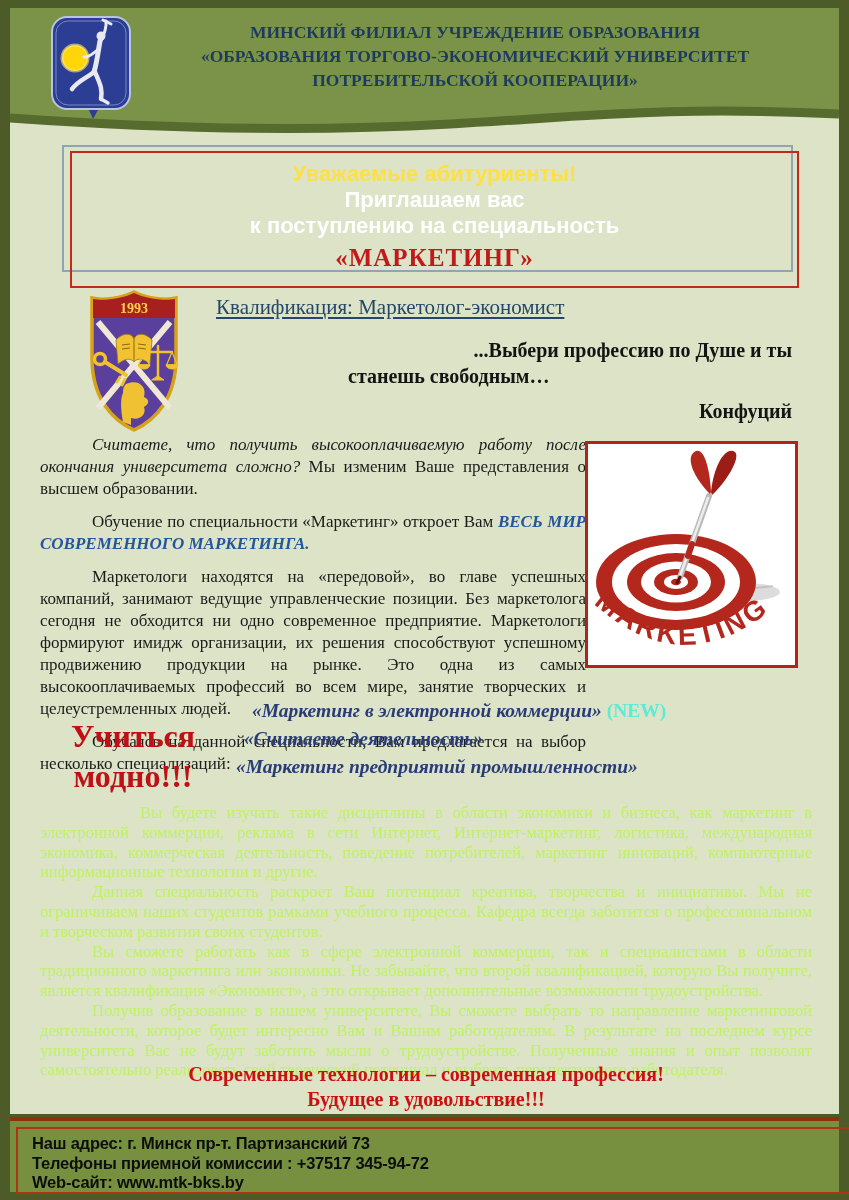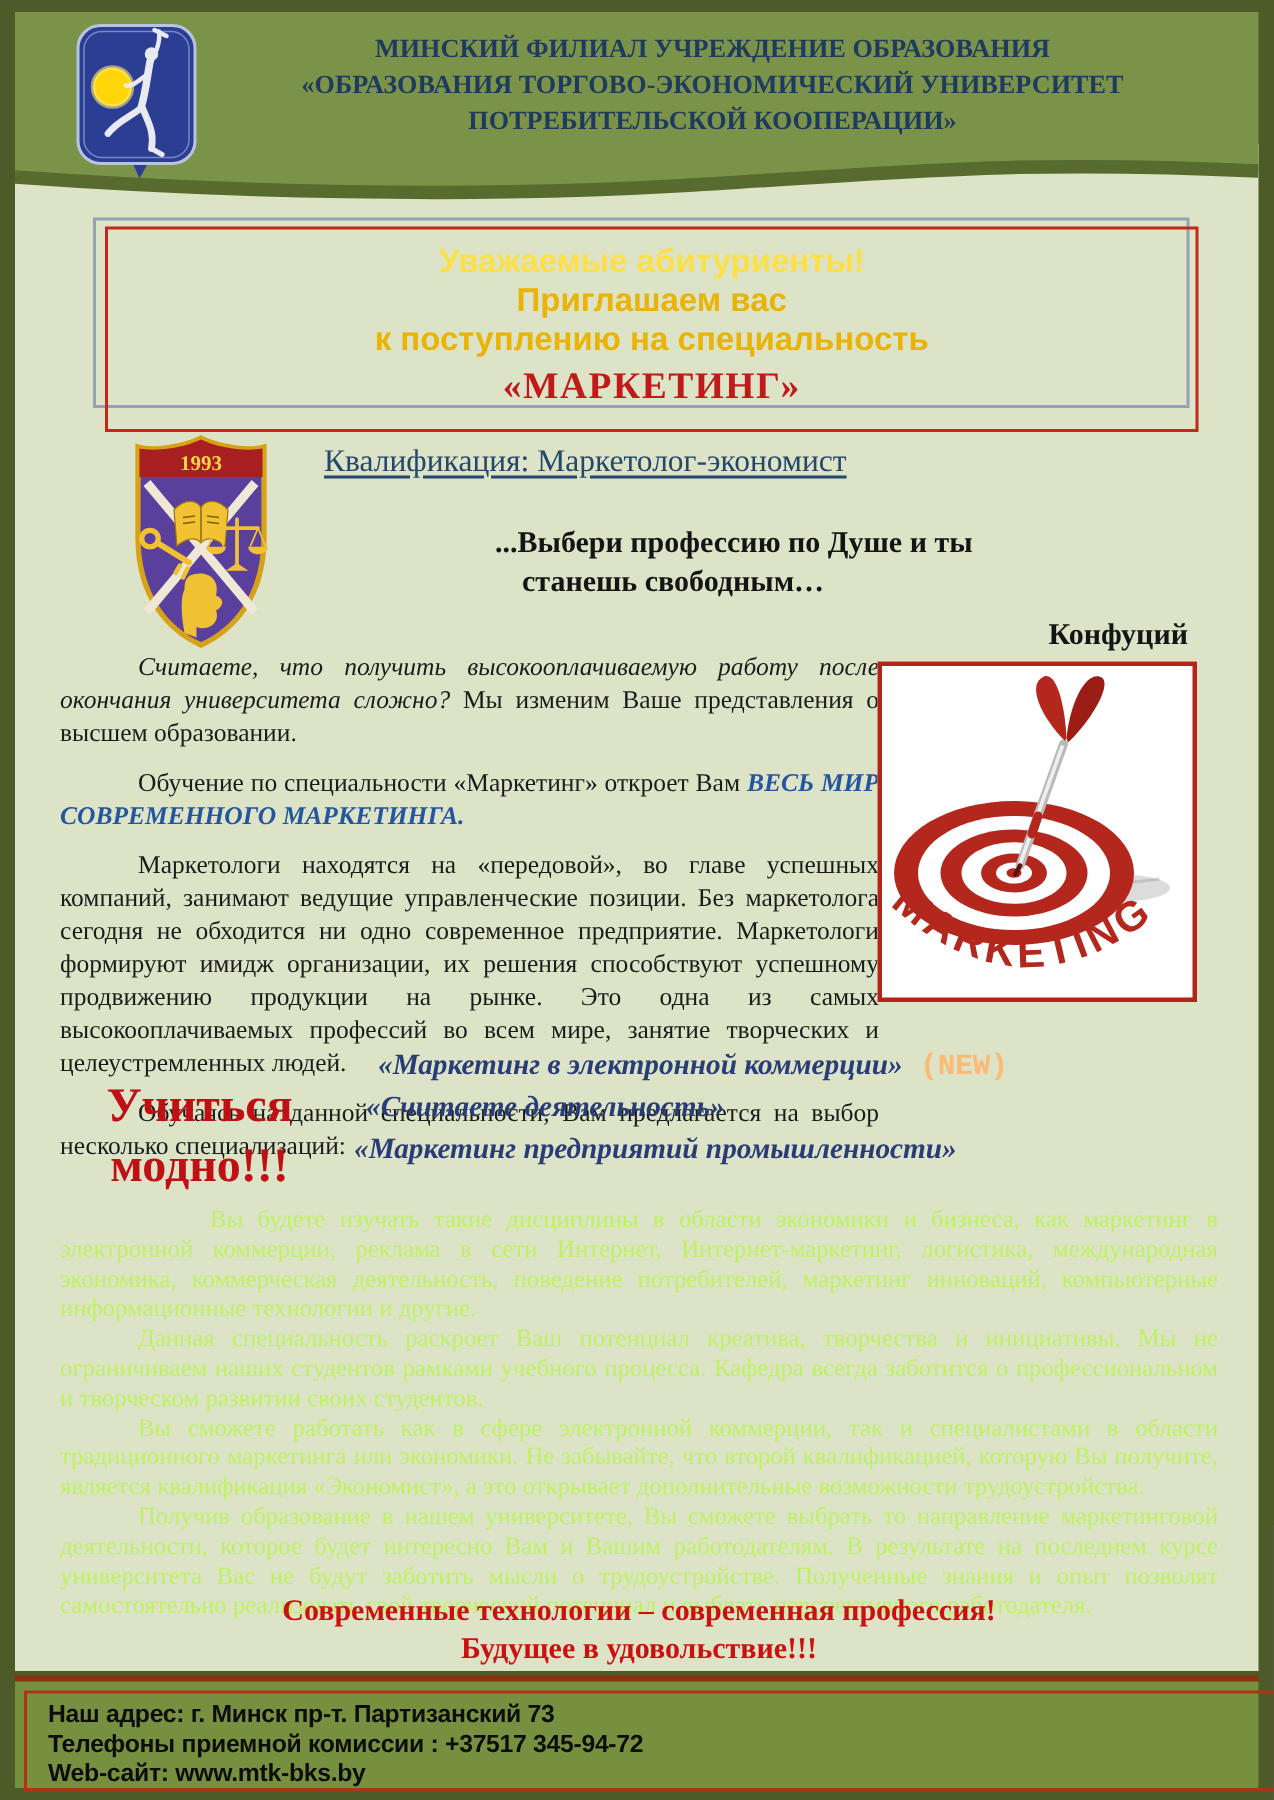--- a/index.html
+++ b/index.html
@@ -21,51 +21,51 @@
   .header-title {
     position:absolute; left:150px; top:20px; width:650px; text-align:center;
     color:#1e3a5e; font-weight:bold; font-size:17.5px; line-height:24px;
     font-family:"Liberation Serif", serif;
   }
 
   
   .ann-gray { position:absolute; left:62px; top:145px; width:727px; height:123px; border:2px solid #93a3b5; }
   .ann-red  { position:absolute; left:70px; top:151px; width:725px; height:126px; border:2px solid #c3291b; text-align:center; padding-top:7px; box-sizing:content-box; }
   .ann-l1 { font-family:"Liberation Sans", sans-serif; font-weight:bold; font-size:22px; line-height:27px; color:#fde047; }
-  .ann-l2, .ann-l3 { font-family:"Liberation Sans", sans-serif; font-weight:bold; font-size:22px; line-height:26px; color:#eab308; }
+  .ann-l2, .ann-l3 { font-family:"Liberation Sans", sans-serif; font-weight:bold; font-size:22px; line-height:26px; color:#ffffff; }
   .ann-l4 { font-family:"Liberation Serif", serif; font-weight:bold; font-size:25px; line-height:31px; color:#c11a1a; letter-spacing:1px; margin-top:3px; }
 
   
   .emblem { position:absolute; left:86px; top:288px; width:96px; height:146px; }
   .qualification {
     position:absolute; left:216px; top:295px;
     font-size:21px; color:#24476b; text-decoration:underline; text-underline-offset:3px;
   }
   .quote { position:absolute; left:330px; top:337px; width:462px; font-weight:bold; font-size:20px; line-height:26px; color:#141414; }
-  .quote .q1 { text-align:left;margin-top:12px; }
+  .quote .q1 { text-align:right; }
   .quote .q2 { text-align:left; padding-left:18px; }
   .quote .qa { text-align:right; margin-top:9px; }
 
   
   .leftcol { position:absolute; left:40px; top:434px; width:546px; font-size:17px; line-height:22px; color:#1b1b1b; text-align:justify; }
   .leftcol p { margin:0 0 11px 0; text-indent:52px; }
   .leftcol .it { font-style:italic; }
   .leftcol .em-blue { color:#2456a0; font-weight:bold; font-style:italic; }
 
   
   .mbox { position:absolute; left:585px; top:441px; width:213px; height:227px; background:#ffffff; border:3px solid #b2231a; box-sizing:border-box; }
   .mbox svg { position:absolute; left:0; top:0; width:100%; height:100%; }
 
   
   .specs { position:absolute; left:236px; top:697px; width:560px;
            font-weight:bold; font-style:italic; font-size:19.5px; line-height:28px; color:#283c77; }
   .specs .s1 { padding-left:16px; }
   .specs .s2 { padding-left:8px; }
   .specs .s3 { padding-left:0; }
-  .specs .new-badge { color:#fdba74; font-style:normal;font-family:Liberation Mono, monospace; }
+  .specs .new-badge { color:#5eead4; font-style:normal; }
   .slogan { position:absolute; left:48px; top:716px; width:170px; text-align:center;
             font-weight:bold; font-size:32px; line-height:40px; color:#bf1016; }
 
   
   .bottom { position:absolute; left:40px; top:803px; width:772px;
             font-size:16.5px; line-height:19.8px; color:#bef264; text-align:justify; }
   .bottom p { margin:0; text-indent:52px; }
   .bottom p.first { text-indent:100px; }
 
   .closing { position:absolute; left:40px; top:1062px; width:772px; text-align:center;

